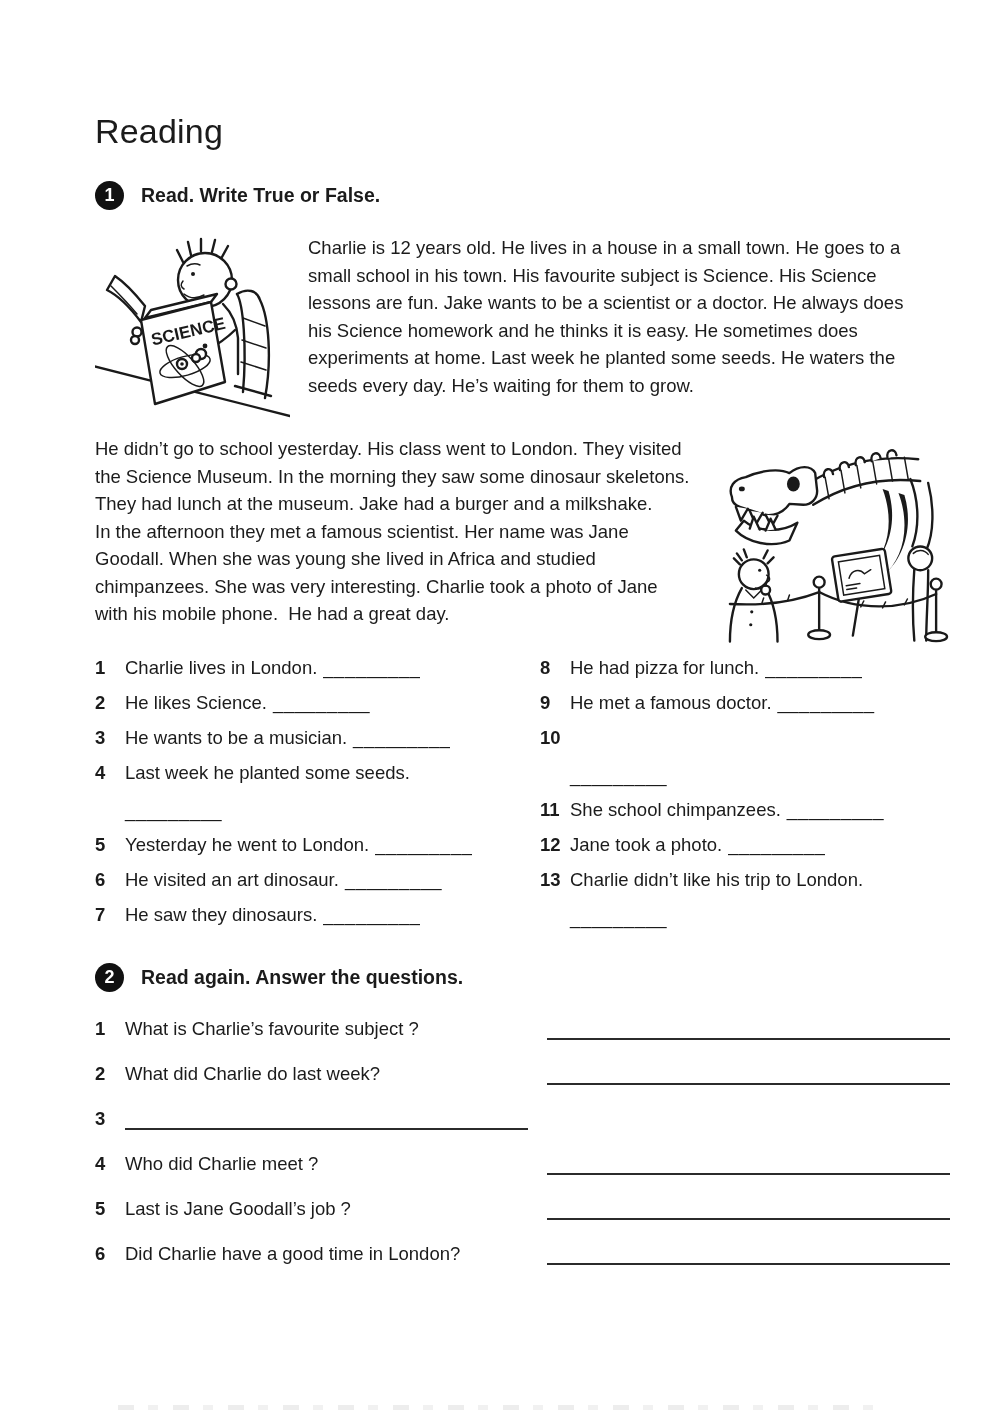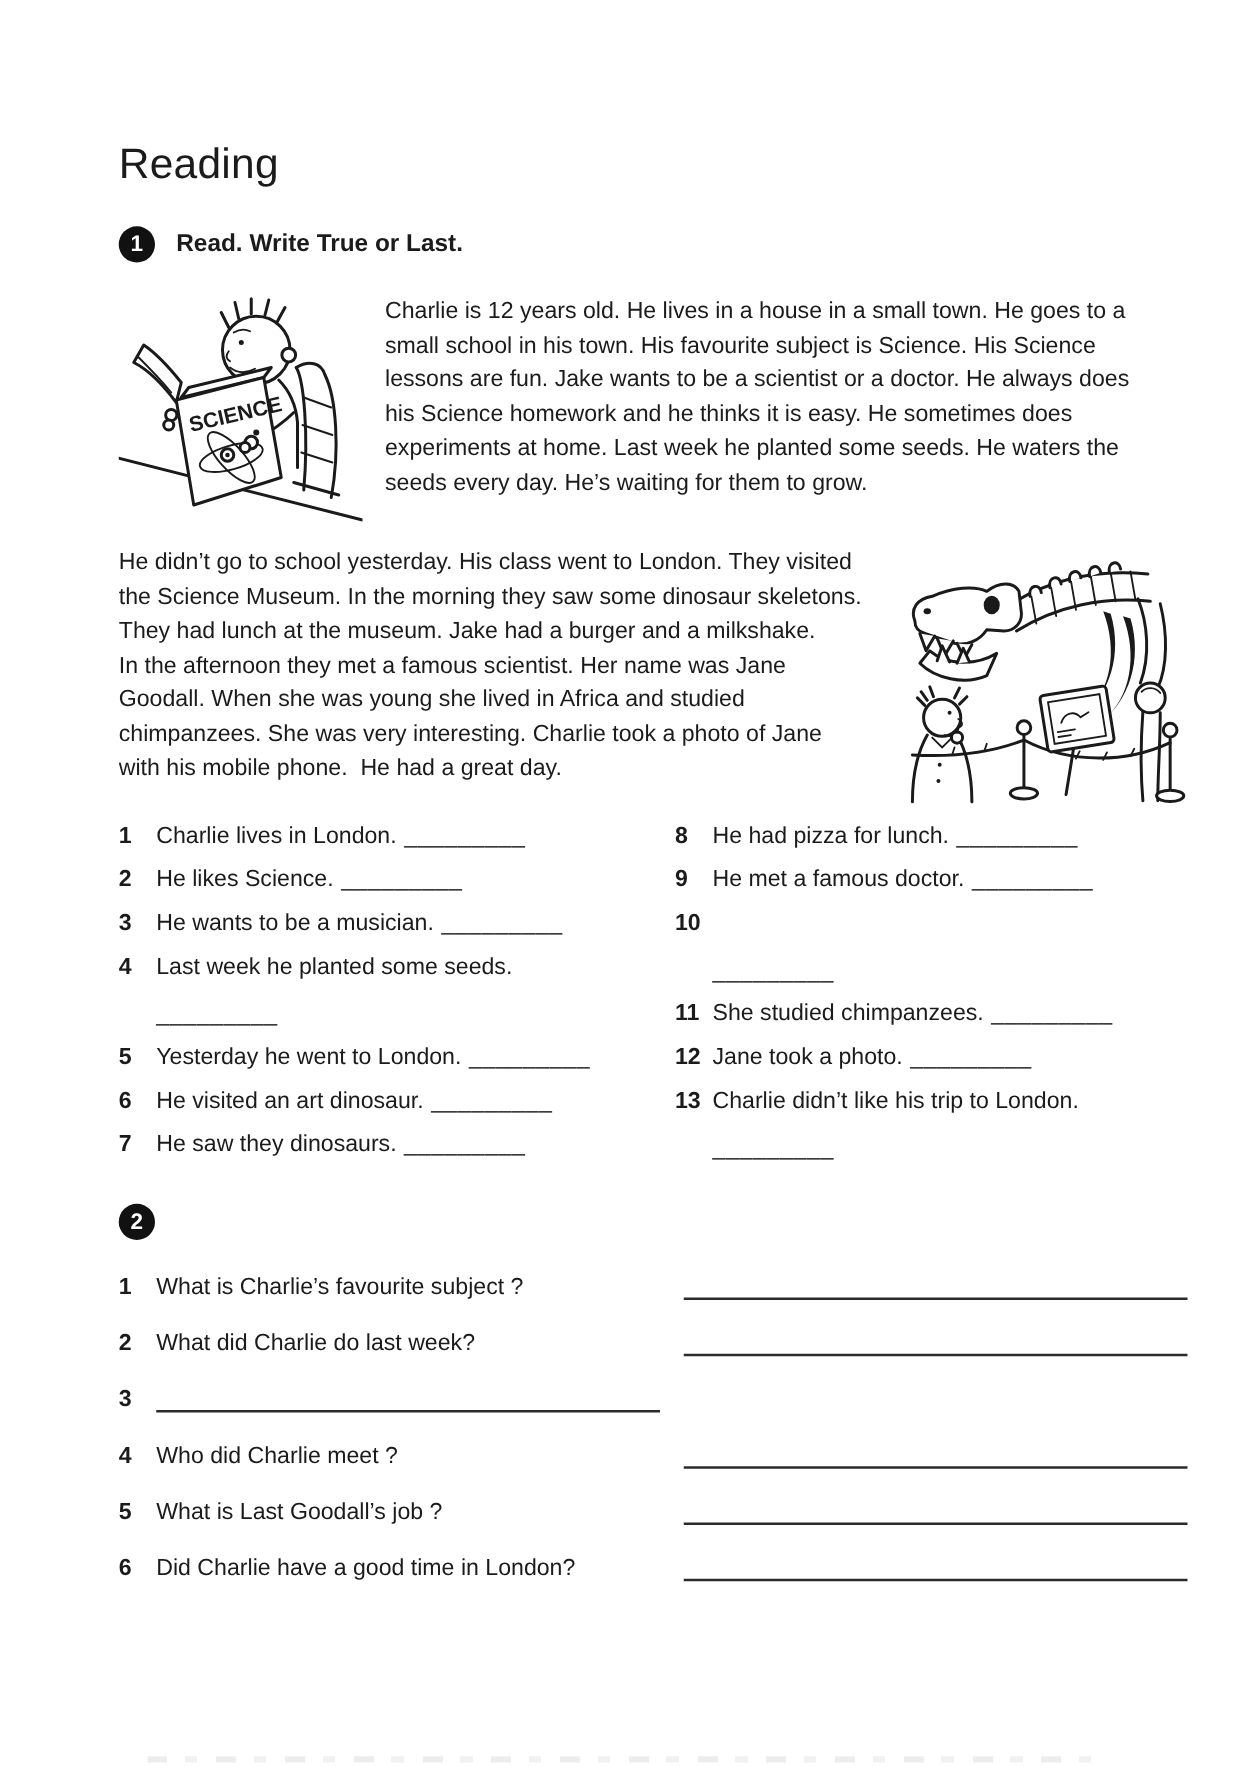--- a/index.html
+++ b/index.html
@@ -61,21 +61,21 @@
 </style>
 </head>
 <body>
 
 <div class="page">
 
   <h1 class="title">Reading</h1>
 
   <div class="ex-header">
     <div class="badge">1</div>
-    <div class="ht"><span>Read. Write </span><span class="it">True</span><span> or </span><span class="it">Last</span><span>.</span></div>
+    <div class="ht"><span>Read. Write </span><span class="it">True</span><span> or </span><span class="it">False</span><span>.</span></div>
   </div>
 
   <div class="reading1">
     <svg class="illus-boy" viewBox="0 0 205 185">
 
       <path class="ln" d="M152,60 C162,54 172,56 175,66 C184,84 187,126 180,164"></path>
       <path class="ln" d="M152,60 C158,70 162,112 158,158"></path>
       <path class="thin" d="M158,84 L180,92 M157,106 L181,114 M156,128 L181,136"></path>
       <path class="ln" d="M150,152 L186,162"></path>
 
@@ -233,38 +233,39 @@
         <span class="num">9</span>
         <span>He met a famous doctor.</span>
         <span class="blank inline">_________</span>
       </div>
       <div class="st-row" style="margin-bottom:0;">
         <span class="num">10</span>
       </div>
       <div class="wrap-blank blank">_________</div>
       <div class="st-row">
         <span class="num">11</span>
-        <span>She studied chimpanzees.</span>
+        <span>She school chimpanzees.</span>
         <span class="blank inline">_________</span>
       </div>
       <div class="st-row">
         <span class="num">12</span>
         <span>Jane took a photo.</span>
         <span class="blank inline">_________</span>
       </div>
       <div class="st-row" style="margin-bottom:0;">
         <span class="num">13</span>
         <span>Charlie didn’t like his trip to London.</span>
       </div>
       <div class="wrap-blank blank">_________</div>
     </div>
   </div>
 
   <div class="ex-header ex2">
     <div class="badge">2</div>
+    <div class="ht">Read again. Answer the questions.</div>
   </div>
 
   <div class="questions">
     <div class="q-row">
       <span class="num">1</span>
       <span class="qt">What is Charlie’s favourite subject ?</span>
       <span class="ans-line"></span>
     </div>
     <div class="q-row">
       <span class="num">2</span>
@@ -275,21 +276,21 @@
       <span class="num">3</span>
       <span class="ans-line"></span>
     </div>
     <div class="q-row">
       <span class="num">4</span>
       <span class="qt">Who did Charlie meet ?</span>
       <span class="ans-line"></span>
     </div>
     <div class="q-row">
       <span class="num">5</span>
-      <span class="qt">What is Last Goodall’s job ?</span>
+      <span class="qt">Last is Jane Goodall’s job ?</span>
       <span class="ans-line"></span>
     </div>
     <div class="q-row">
       <span class="num">6</span>
       <span class="qt">Did Charlie have a good time in London?</span>
       <span class="ans-line"></span>
     </div>
   </div>
 
 </div>

